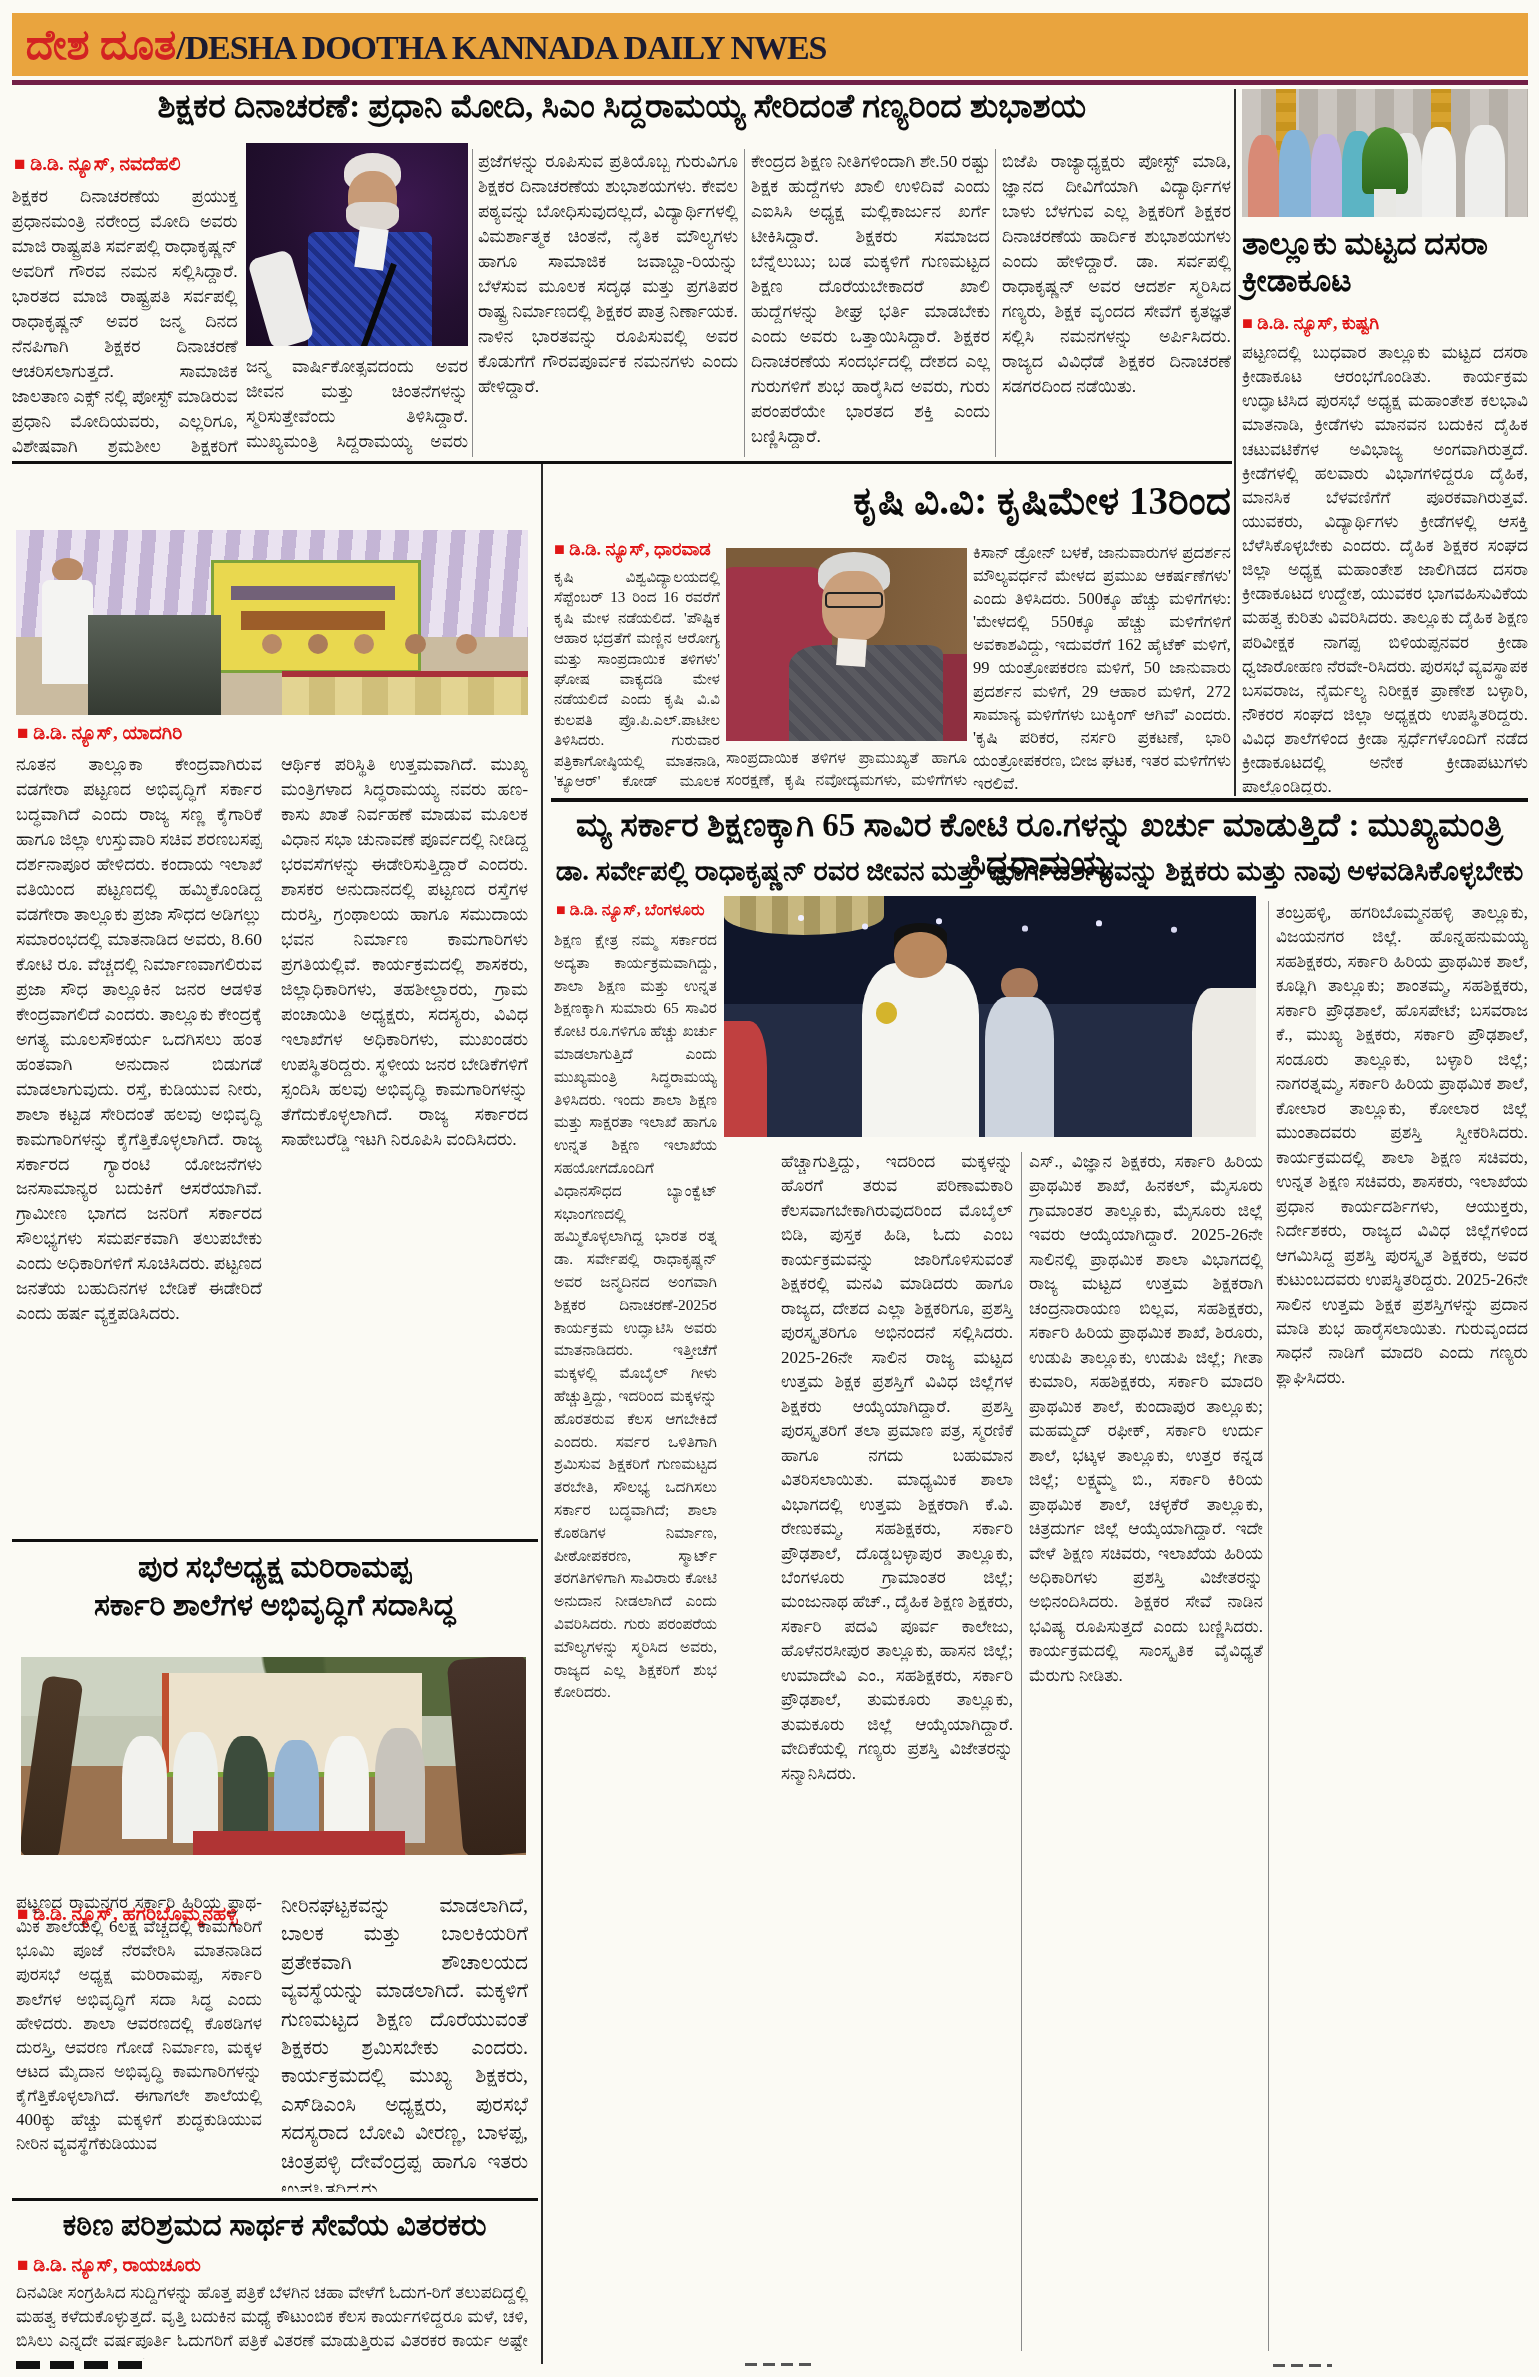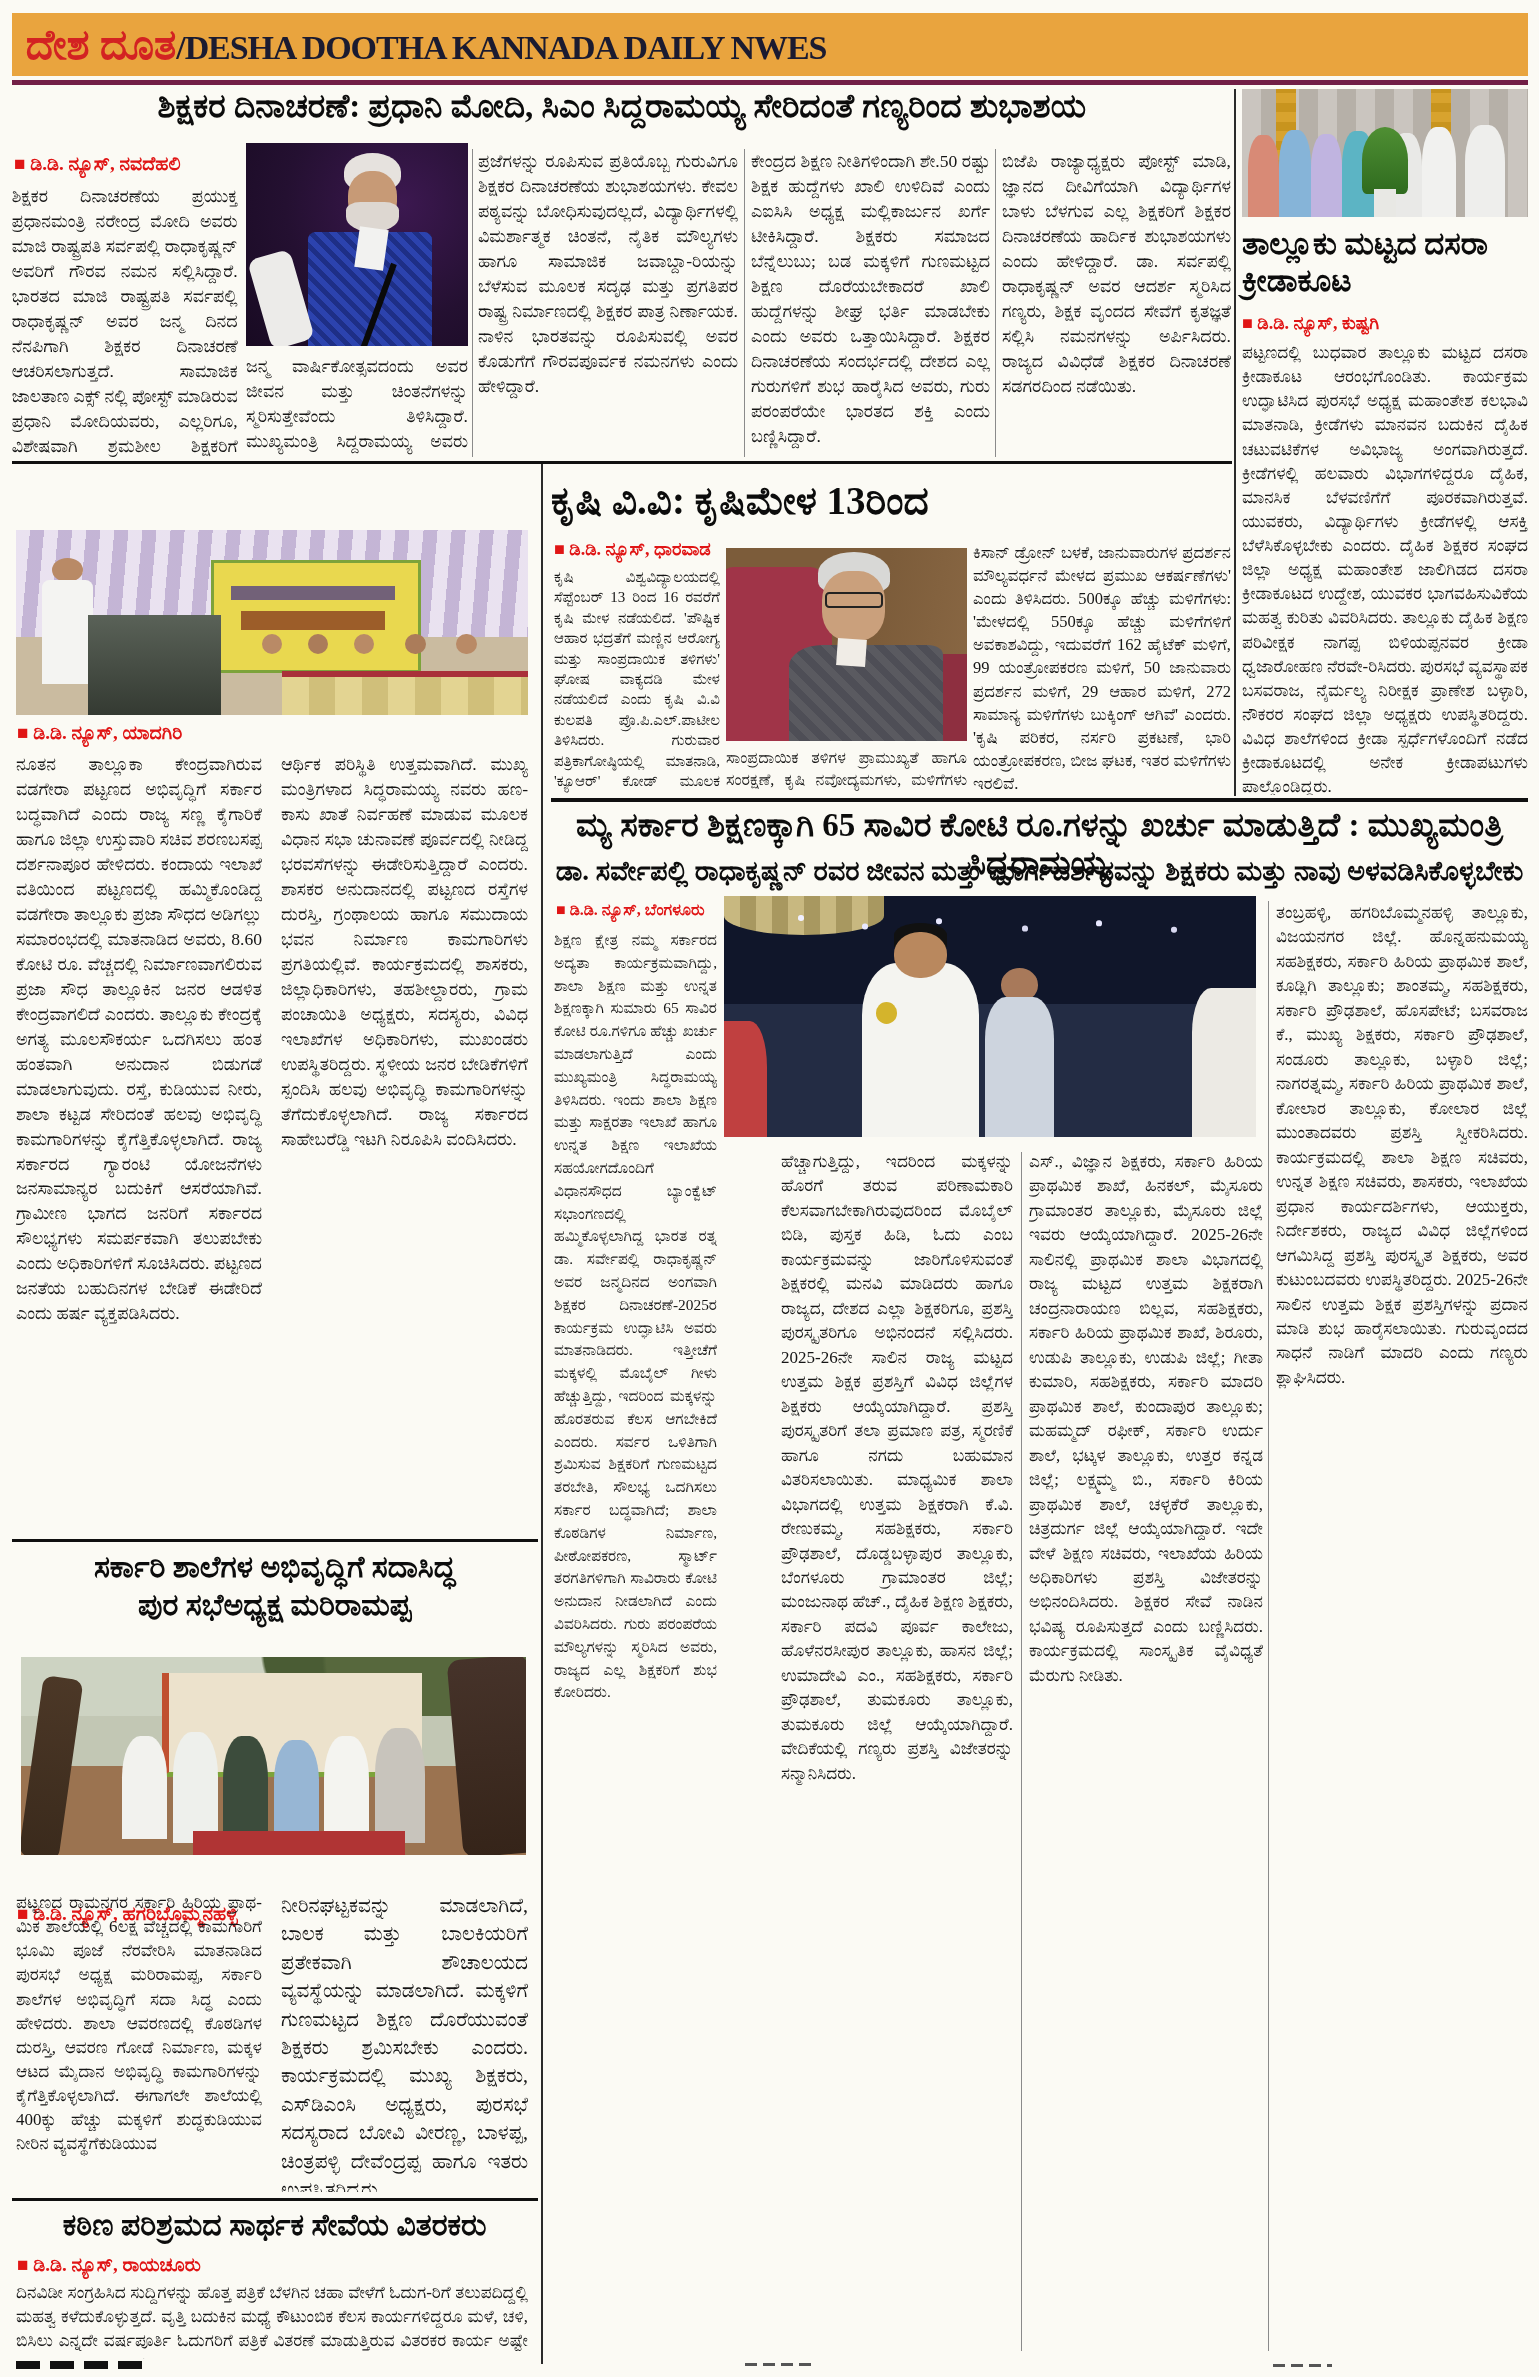--- a/index.html
+++ b/index.html
@@ -100,21 +100,21 @@
     <div class="ph-el" style="left:48%;top:56%;width:4%;height:11%;background:#b98a66;border-radius:50%;"></div>
     <div class="ph-el" style="left:57%;top:56%;width:4%;height:11%;background:#ab7c5a;border-radius:50%;"></div>
     <div class="ph-el" style="left:66%;top:56%;width:4%;height:11%;background:#b98a66;border-radius:50%;"></div>
     <div class="ph-el" style="left:76%;top:56%;width:4%;height:11%;background:#ab7c5a;border-radius:50%;"></div>
     <div class="ph-el" style="left:86%;top:56%;width:4%;height:11%;background:#b98a66;border-radius:50%;"></div>
   </div>
   <div class="abs byline" style="left:17px;top:722px;">■ ಡಿ.ಡಿ. ನ್ಯೂಸ್, ಯಾದಗಿರಿ</div>
   <div class="abs bt" style="left:16px;top:752px;width:246px;height:778px;">ನೂತನ ತಾಲ್ಲೂಕಾ ಕೇಂದ್ರವಾಗಿರುವ ವಡಗೇರಾ ಪಟ್ಟಣದ ಅಭಿವೃದ್ಧಿಗೆ ಸರ್ಕಾರ ಬದ್ಧವಾಗಿದೆ ಎಂದು ರಾಜ್ಯ ಸಣ್ಣ ಕೈಗಾರಿಕೆ ಹಾಗೂ ಜಿಲ್ಲಾ ಉಸ್ತುವಾರಿ ಸಚಿವ ಶರಣಬಸಪ್ಪ ದರ್ಶನಾಪೂರ ಹೇಳಿದರು. ಕಂದಾಯ ಇಲಾಖೆ ವತಿಯಿಂದ ಪಟ್ಟಣದಲ್ಲಿ ಹಮ್ಮಿಕೊಂಡಿದ್ದ ವಡಗೇರಾ ತಾಲ್ಲೂಕು ಪ್ರಜಾ ಸೌಧದ ಅಡಿಗಲ್ಲು ಸಮಾರಂಭದಲ್ಲಿ ಮಾತನಾಡಿದ ಅವರು, 8.60 ಕೋಟಿ ರೂ. ವೆಚ್ಚದಲ್ಲಿ ನಿರ್ಮಾಣವಾಗಲಿರುವ ಪ್ರಜಾ ಸೌಧ ತಾಲ್ಲೂಕಿನ ಜನರ ಆಡಳಿತ ಕೇಂದ್ರವಾಗಲಿದೆ ಎಂದರು. ತಾಲ್ಲೂಕು ಕೇಂದ್ರಕ್ಕೆ ಅಗತ್ಯ ಮೂಲಸೌಕರ್ಯ ಒದಗಿಸಲು ಹಂತ ಹಂತವಾಗಿ ಅನುದಾನ ಬಿಡುಗಡೆ ಮಾಡಲಾಗುವುದು. ರಸ್ತೆ, ಕುಡಿಯುವ ನೀರು, ಶಾಲಾ ಕಟ್ಟಡ ಸೇರಿದಂತೆ ಹಲವು ಅಭಿವೃದ್ಧಿ ಕಾಮಗಾರಿಗಳನ್ನು ಕೈಗೆತ್ತಿಕೊಳ್ಳಲಾಗಿದೆ. ರಾಜ್ಯ ಸರ್ಕಾರದ ಗ್ಯಾರಂಟಿ ಯೋಜನೆಗಳು ಜನಸಾಮಾನ್ಯರ ಬದುಕಿಗೆ ಆಸರೆಯಾಗಿವೆ. ಗ್ರಾಮೀಣ ಭಾಗದ ಜನರಿಗೆ ಸರ್ಕಾರದ ಸೌಲಭ್ಯಗಳು ಸಮರ್ಪಕವಾಗಿ ತಲುಪಬೇಕು ಎಂದು ಅಧಿಕಾರಿಗಳಿಗೆ ಸೂಚಿಸಿದರು. ಪಟ್ಟಣದ ಜನತೆಯ ಬಹುದಿನಗಳ ಬೇಡಿಕೆ ಈಡೇರಿದೆ ಎಂದು ಹರ್ಷ ವ್ಯಕ್ತಪಡಿಸಿದರು.</div>
   <div class="abs bt" style="left:281px;top:752px;width:247px;height:778px;">ಆರ್ಥಿಕ ಪರಿಸ್ಥಿತಿ ಉತ್ತಮವಾಗಿದೆ. ಮುಖ್ಯ ಮಂತ್ರಿಗಳಾದ ಸಿದ್ಧರಾಮಯ್ಯ ನವರು ಹಣ-ಕಾಸು ಖಾತೆ ನಿರ್ವಹಣೆ ಮಾಡುವ ಮೂಲಕ ವಿಧಾನ ಸಭಾ ಚುನಾವಣೆ ಪೂರ್ವದಲ್ಲಿ ನೀಡಿದ್ದ ಭರವಸೆಗಳನ್ನು ಈಡೇರಿಸುತ್ತಿದ್ದಾರೆ ಎಂದರು. ಶಾಸಕರ ಅನುದಾನದಲ್ಲಿ ಪಟ್ಟಣದ ರಸ್ತೆಗಳ ದುರಸ್ತಿ, ಗ್ರಂಥಾಲಯ ಹಾಗೂ ಸಮುದಾಯ ಭವನ ನಿರ್ಮಾಣ ಕಾಮಗಾರಿಗಳು ಪ್ರಗತಿಯಲ್ಲಿವೆ. ಕಾರ್ಯಕ್ರಮದಲ್ಲಿ ಶಾಸಕರು, ಜಿಲ್ಲಾಧಿಕಾರಿಗಳು, ತಹಶೀಲ್ದಾರರು, ಗ್ರಾಮ ಪಂಚಾಯಿತಿ ಅಧ್ಯಕ್ಷರು, ಸದಸ್ಯರು, ವಿವಿಧ ಇಲಾಖೆಗಳ ಅಧಿಕಾರಿಗಳು, ಮುಖಂಡರು ಉಪಸ್ಥಿತರಿದ್ದರು. ಸ್ಥಳೀಯ ಜನರ ಬೇಡಿಕೆಗಳಿಗೆ ಸ್ಪಂದಿಸಿ ಹಲವು ಅಭಿವೃದ್ಧಿ ಕಾಮಗಾರಿಗಳನ್ನು ತೆಗೆದುಕೊಳ್ಳಲಾಗಿದೆ. ರಾಜ್ಯ ಸರ್ಕಾರದ ಸಾಹೇಬರೆಡ್ಡಿ ಇಟಗಿ ನಿರೂಪಿಸಿ ವಂದಿಸಿದರು.</div>
 
-  <div class="abs hl" style="left:551px;top:478px;width:680px;font-size:39px;text-align:left;">ಕೃಷಿ ವಿ.ವಿ: ಕೃಷಿಮೇಳ 13ರಿಂದ</div>
+  <div class="abs hl" style="left:551px;top:478px;width:680px;font-size:39px;text-align:right;">ಕೃಷಿ ವಿ.ವಿ: ಕೃಷಿಮೇಳ 13ರಿಂದ</div>
   <div class="abs byline" style="left:554px;top:539px;font-size:18px;">■ ಡಿ.ಡಿ. ನ್ಯೂಸ್, ಧಾರವಾಡ</div>
   <div class="abs bt" style="left:554px;top:567px;width:166px;height:228px;font-size:15px;line-height:1.36;">ಕೃಷಿ ವಿಶ್ವವಿದ್ಯಾಲಯದಲ್ಲಿ ಸೆಪ್ಟೆಂಬರ್ 13 ರಿಂದ 16 ರವರೆಗೆ ಕೃಷಿ ಮೇಳ ನಡೆಯಲಿದೆ. 'ಪೌಷ್ಟಿಕ ಆಹಾರ ಭದ್ರತೆಗೆ ಮಣ್ಣಿನ ಆರೋಗ್ಯ ಮತ್ತು ಸಾಂಪ್ರದಾಯಿಕ ತಳಿಗಳು' ಘೋಷ ವಾಕ್ಯದಡಿ ಮೇಳ ನಡೆಯಲಿದೆ ಎಂದು ಕೃಷಿ ವಿ.ವಿ ಕುಲಪತಿ ಪ್ರೊ.ಪಿ.ಎಲ್.ಪಾಟೀಲ ತಿಳಿಸಿದರು. ಗುರುವಾರ ಪತ್ರಿಕಾಗೋಷ್ಠಿಯಲ್ಲಿ ಮಾತನಾಡಿ, 'ಕ್ಯೂಆರ್' ಕೋಡ್ ಮೂಲಕ ನೋಂದಣಿ ಮಾಡಿಕೊಳ್ಳಲು ವ್ಯವಸ್ಥೆ ಕಲ್ಪಿಸಲಾಗಿದೆ. ಸುಮಾರು 20 ಸಾವಿರ ಮಂದಿ ಈಗಾಗಲೇ ನೋಂದಾಯಿಸಿಕೊಂಡಿದ್ದಾರೆ.</div>
   <div class="abs photo" style="left:726px;top:548px;width:241px;height:193px;background:linear-gradient(100deg,#7c5c3a 0 60%,#8a6844 100%);">
     <div class="ph-el" style="left:-6%;top:10%;width:50%;height:95%;background:#a03448;border-radius:18%;"></div>
     <div class="ph-el" style="right:-8%;top:55%;width:40%;height:50%;background:#8e2f40;border-radius:20%;"></div>
     <div class="ph-el" style="left:38%;top:2%;width:30%;height:22%;background:#d8d8d6;border-radius:50% 50% 30% 30%;"></div>
     <div class="ph-el" style="left:40%;top:12%;width:26%;height:36%;background:#caa07c;border-radius:42%;"></div>
     <div class="ph-el" style="left:41%;top:23%;width:24%;height:8%;border:2.7px solid #222;border-radius:4.3px;box-sizing:border-box;"></div>
     <div class="ph-el" style="left:26%;top:50%;width:64%;height:50%;background:repeating-linear-gradient(45deg,#5a5a60 0 7.5px,#4e4e56 7.5px 15px);border-radius:22% 10% 0 0;"></div>
     <div class="ph-el" style="left:46%;top:47%;width:12%;height:14%;background:#f0ece6;transform:rotate(4deg);"></div>
@@ -142,22 +142,22 @@
 
   <div class="abs bt" style="left:554px;top:929px;width:163px;height:1427px;font-size:15.4px;line-height:1.48;">ಶಿಕ್ಷಣ ಕ್ಷೇತ್ರ ನಮ್ಮ ಸರ್ಕಾರದ ಅದ್ಯತಾ ಕಾರ್ಯಕ್ರಮವಾಗಿದ್ದು, ಶಾಲಾ ಶಿಕ್ಷಣ ಮತ್ತು ಉನ್ನತ ಶಿಕ್ಷಣಕ್ಕಾಗಿ ಸುಮಾರು 65 ಸಾವಿರ ಕೋಟಿ ರೂ.ಗಳಿಗೂ ಹೆಚ್ಚು ಖರ್ಚು ಮಾಡಲಾಗುತ್ತಿದೆ ಎಂದು ಮುಖ್ಯಮಂತ್ರಿ ಸಿದ್ಧರಾಮಯ್ಯ ತಿಳಿಸಿದರು. ಇಂದು ಶಾಲಾ ಶಿಕ್ಷಣ ಮತ್ತು ಸಾಕ್ಷರತಾ ಇಲಾಖೆ ಹಾಗೂ ಉನ್ನತ ಶಿಕ್ಷಣ ಇಲಾಖೆಯ ಸಹಯೋಗದೊಂದಿಗೆ ವಿಧಾನಸೌಧದ ಬ್ಯಾಂಕ್ವೆಟ್ ಸಭಾಂಗಣದಲ್ಲಿ ಹಮ್ಮಿಕೊಳ್ಳಲಾಗಿದ್ದ ಭಾರತ ರತ್ನ ಡಾ. ಸರ್ವೇಪಲ್ಲಿ ರಾಧಾಕೃಷ್ಣನ್ ಅವರ ಜನ್ಮದಿನದ ಅಂಗವಾಗಿ ಶಿಕ್ಷಕರ ದಿನಾಚರಣೆ-2025ರ ಕಾರ್ಯಕ್ರಮ ಉದ್ಘಾಟಿಸಿ ಅವರು ಮಾತನಾಡಿದರು. ಇತ್ತೀಚೆಗೆ ಮಕ್ಕಳಲ್ಲಿ ಮೊಬೈಲ್ ಗೀಳು ಹೆಚ್ಚುತ್ತಿದ್ದು, ಇದರಿಂದ ಮಕ್ಕಳನ್ನು ಹೊರತರುವ ಕೆಲಸ ಆಗಬೇಕಿದೆ ಎಂದರು. ಸರ್ವರ ಒಳಿತಿಗಾಗಿ ಶ್ರಮಿಸುವ ಶಿಕ್ಷಕರಿಗೆ ಗುಣಮಟ್ಟದ ತರಬೇತಿ, ಸೌಲಭ್ಯ ಒದಗಿಸಲು ಸರ್ಕಾರ ಬದ್ಧವಾಗಿದೆ; ಶಾಲಾ ಕೊಠಡಿಗಳ ನಿರ್ಮಾಣ, ಪೀಠೋಪಕರಣ, ಸ್ಮಾರ್ಟ್ ತರಗತಿಗಳಿಗಾಗಿ ಸಾವಿರಾರು ಕೋಟಿ ಅನುದಾನ ನೀಡಲಾಗಿದೆ ಎಂದು ವಿವರಿಸಿದರು. ಗುರು ಪರಂಪರೆಯ ಮೌಲ್ಯಗಳನ್ನು ಸ್ಮರಿಸಿದ ಅವರು, ರಾಜ್ಯದ ಎಲ್ಲ ಶಿಕ್ಷಕರಿಗೆ ಶುಭ ಕೋರಿದರು.</div>
   <div class="abs bt" style="left:781px;top:1150px;width:232px;height:1204px;font-size:17px;line-height:1.44;">ಹೆಚ್ಚಾಗುತ್ತಿದ್ದು, ಇದರಿಂದ ಮಕ್ಕಳನ್ನು ಹೊರಗೆ ತರುವ ಪರಿಣಾಮಕಾರಿ ಕೆಲಸವಾಗಬೇಕಾಗಿರುವುದರಿಂದ ಮೊಬೈಲ್ ಬಿಡಿ, ಪುಸ್ತಕ ಹಿಡಿ, ಓದು ಎಂಬ ಕಾರ್ಯಕ್ರಮವನ್ನು ಜಾರಿಗೊಳಿಸುವಂತೆ ಶಿಕ್ಷಕರಲ್ಲಿ ಮನವಿ ಮಾಡಿದರು ಹಾಗೂ ರಾಜ್ಯದ, ದೇಶದ ಎಲ್ಲಾ ಶಿಕ್ಷಕರಿಗೂ, ಪ್ರಶಸ್ತಿ ಪುರಸ್ಕೃತರಿಗೂ ಅಭಿನಂದನೆ ಸಲ್ಲಿಸಿದರು. 2025-26ನೇ ಸಾಲಿನ ರಾಜ್ಯ ಮಟ್ಟದ ಉತ್ತಮ ಶಿಕ್ಷಕ ಪ್ರಶಸ್ತಿಗೆ ವಿವಿಧ ಜಿಲ್ಲೆಗಳ ಶಿಕ್ಷಕರು ಆಯ್ಕೆಯಾಗಿದ್ದಾರೆ. ಪ್ರಶಸ್ತಿ ಪುರಸ್ಕೃತರಿಗೆ ತಲಾ ಪ್ರಮಾಣ ಪತ್ರ, ಸ್ಮರಣಿಕೆ ಹಾಗೂ ನಗದು ಬಹುಮಾನ ವಿತರಿಸಲಾಯಿತು. ಮಾಧ್ಯಮಿಕ ಶಾಲಾ ವಿಭಾಗದಲ್ಲಿ ಉತ್ತಮ ಶಿಕ್ಷಕರಾಗಿ ಕೆ.ವಿ. ರೇಣುಕಮ್ಮ, ಸಹಶಿಕ್ಷಕರು, ಸರ್ಕಾರಿ ಪ್ರೌಢಶಾಲೆ, ದೊಡ್ಡಬಳ್ಳಾಪುರ ತಾಲ್ಲೂಕು, ಬೆಂಗಳೂರು ಗ್ರಾಮಾಂತರ ಜಿಲ್ಲೆ; ಮಂಜುನಾಥ ಹೆಚ್., ದೈಹಿಕ ಶಿಕ್ಷಣ ಶಿಕ್ಷಕರು, ಸರ್ಕಾರಿ ಪದವಿ ಪೂರ್ವ ಕಾಲೇಜು, ಹೊಳೆನರಸೀಪುರ ತಾಲ್ಲೂಕು, ಹಾಸನ ಜಿಲ್ಲೆ; ಉಮಾದೇವಿ ಎಂ., ಸಹಶಿಕ್ಷಕರು, ಸರ್ಕಾರಿ ಪ್ರೌಢಶಾಲೆ, ತುಮಕೂರು ತಾಲ್ಲೂಕು, ತುಮಕೂರು ಜಿಲ್ಲೆ ಆಯ್ಕೆಯಾಗಿದ್ದಾರೆ. ವೇದಿಕೆಯಲ್ಲಿ ಗಣ್ಯರು ಪ್ರಶಸ್ತಿ ವಿಜೇತರನ್ನು ಸನ್ಮಾನಿಸಿದರು.</div>
   <div class="abs vrule-light" style="left:1021px;top:1152px;height:1199px;"></div>
   <div class="abs bt" style="left:1029px;top:1150px;width:234px;height:1204px;font-size:17px;line-height:1.44;">ಎಸ್., ವಿಜ್ಞಾನ ಶಿಕ್ಷಕರು, ಸರ್ಕಾರಿ ಹಿರಿಯ ಪ್ರಾಥಮಿಕ ಶಾಖೆ, ಹಿನಕಲ್, ಮೈಸೂರು ಗ್ರಾಮಾಂತರ ತಾಲ್ಲೂಕು, ಮೈಸೂರು ಜಿಲ್ಲೆ ಇವರು ಆಯ್ಕೆಯಾಗಿದ್ದಾರೆ. 2025-26ನೇ ಸಾಲಿನಲ್ಲಿ ಪ್ರಾಥಮಿಕ ಶಾಲಾ ವಿಭಾಗದಲ್ಲಿ ರಾಜ್ಯ ಮಟ್ಟದ ಉತ್ತಮ ಶಿಕ್ಷಕರಾಗಿ ಚಂದ್ರನಾರಾಯಣ ಬಿಲ್ಲವ, ಸಹಶಿಕ್ಷಕರು, ಸರ್ಕಾರಿ ಹಿರಿಯ ಪ್ರಾಥಮಿಕ ಶಾಖೆ, ಶಿರೂರು, ಉಡುಪಿ ತಾಲ್ಲೂಕು, ಉಡುಪಿ ಜಿಲ್ಲೆ; ಗೀತಾ ಕುಮಾರಿ, ಸಹಶಿಕ್ಷಕರು, ಸರ್ಕಾರಿ ಮಾದರಿ ಪ್ರಾಥಮಿಕ ಶಾಲೆ, ಕುಂದಾಪುರ ತಾಲ್ಲೂಕು; ಮಹಮ್ಮದ್ ರಫೀಕ್, ಸರ್ಕಾರಿ ಉರ್ದು ಶಾಲೆ, ಭಟ್ಕಳ ತಾಲ್ಲೂಕು, ಉತ್ತರ ಕನ್ನಡ ಜಿಲ್ಲೆ; ಲಕ್ಷ್ಮಮ್ಮ ಬಿ., ಸರ್ಕಾರಿ ಕಿರಿಯ ಪ್ರಾಥಮಿಕ ಶಾಲೆ, ಚಳ್ಳಕೆರೆ ತಾಲ್ಲೂಕು, ಚಿತ್ರದುರ್ಗ ಜಿಲ್ಲೆ ಆಯ್ಕೆಯಾಗಿದ್ದಾರೆ. ಇದೇ ವೇಳೆ ಶಿಕ್ಷಣ ಸಚಿವರು, ಇಲಾಖೆಯ ಹಿರಿಯ ಅಧಿಕಾರಿಗಳು ಪ್ರಶಸ್ತಿ ವಿಜೇತರನ್ನು ಅಭಿನಂದಿಸಿದರು. ಶಿಕ್ಷಕರ ಸೇವೆ ನಾಡಿನ ಭವಿಷ್ಯ ರೂಪಿಸುತ್ತದೆ ಎಂದು ಬಣ್ಣಿಸಿದರು. ಕಾರ್ಯಕ್ರಮದಲ್ಲಿ ಸಾಂಸ್ಕೃತಿಕ ವೈವಿಧ್ಯತೆ ಮೆರುಗು ನೀಡಿತು.</div>
   <div class="abs vrule-light" style="left:1268px;top:901px;height:1450px;"></div>
   <div class="abs bt" style="left:1276px;top:901px;width:252px;height:1450px;font-size:17px;line-height:1.44;">ತಂಬ್ರಹಳ್ಳಿ, ಹಗರಿಬೊಮ್ಮನಹಳ್ಳಿ ತಾಲ್ಲೂಕು, ವಿಜಯನಗರ ಜಿಲ್ಲೆ. ಹೊನ್ನಹನುಮಯ್ಯ ಸಹಶಿಕ್ಷಕರು, ಸರ್ಕಾರಿ ಹಿರಿಯ ಪ್ರಾಥಮಿಕ ಶಾಲೆ, ಕೂಡ್ಲಿಗಿ ತಾಲ್ಲೂಕು; ಶಾಂತಮ್ಮ, ಸಹಶಿಕ್ಷಕರು, ಸರ್ಕಾರಿ ಪ್ರೌಢಶಾಲೆ, ಹೊಸಪೇಟೆ; ಬಸವರಾಜ ಕೆ., ಮುಖ್ಯ ಶಿಕ್ಷಕರು, ಸರ್ಕಾರಿ ಪ್ರೌಢಶಾಲೆ, ಸಂಡೂರು ತಾಲ್ಲೂಕು, ಬಳ್ಳಾರಿ ಜಿಲ್ಲೆ; ನಾಗರತ್ನಮ್ಮ, ಸರ್ಕಾರಿ ಹಿರಿಯ ಪ್ರಾಥಮಿಕ ಶಾಲೆ, ಕೋಲಾರ ತಾಲ್ಲೂಕು, ಕೋಲಾರ ಜಿಲ್ಲೆ ಮುಂತಾದವರು ಪ್ರಶಸ್ತಿ ಸ್ವೀಕರಿಸಿದರು. ಕಾರ್ಯಕ್ರಮದಲ್ಲಿ ಶಾಲಾ ಶಿಕ್ಷಣ ಸಚಿವರು, ಉನ್ನತ ಶಿಕ್ಷಣ ಸಚಿವರು, ಶಾಸಕರು, ಇಲಾಖೆಯ ಪ್ರಧಾನ ಕಾರ್ಯದರ್ಶಿಗಳು, ಆಯುಕ್ತರು, ನಿರ್ದೇಶಕರು, ರಾಜ್ಯದ ವಿವಿಧ ಜಿಲ್ಲೆಗಳಿಂದ ಆಗಮಿಸಿದ್ದ ಪ್ರಶಸ್ತಿ ಪುರಸ್ಕೃತ ಶಿಕ್ಷಕರು, ಅವರ ಕುಟುಂಬದವರು ಉಪಸ್ಥಿತರಿದ್ದರು. 2025-26ನೇ ಸಾಲಿನ ಉತ್ತಮ ಶಿಕ್ಷಕ ಪ್ರಶಸ್ತಿಗಳನ್ನು ಪ್ರದಾನ ಮಾಡಿ ಶುಭ ಹಾರೈಸಲಾಯಿತು. ಗುರುವೃಂದದ ಸಾಧನೆ ನಾಡಿಗೆ ಮಾದರಿ ಎಂದು ಗಣ್ಯರು ಶ್ಲಾಘಿಸಿದರು.</div>
 
   <div class="abs hrule" style="left:11.7px;top:1539px;width:526px;height:3.2px;"></div>
   <div class="abs hl" style="left:11.7px;top:1548px;width:526px;font-size:30px;line-height:1.25;text-align:center;">
+    <div>ಪುರ ಸಭೆಅಧ್ಯಕ್ಷ ಮರಿರಾಮಪ್ಪ</div>
     <div>ಸರ್ಕಾರಿ ಶಾಲೆಗಳ ಅಭಿವೃದ್ಧಿಗೆ ಸದಾಸಿದ್ಧ</div>
-    <div>ಪುರ ಸಭೆಅಧ್ಯಕ್ಷ ಮರಿರಾಮಪ್ಪ</div>
   </div>
   <div class="abs photo" style="left:21px;top:1657px;width:505px;height:198px;background:linear-gradient(#cdd3c2 0 30%,#c2c7b4 30% 55%,#9b7350 55% 100%);">
     <div class="ph-el" style="left:0;top:0;width:100%;height:30%;background:radial-gradient(circle at 82% 0%,#57683d 0 26%,transparent 27%),radial-gradient(circle at 62% -10%,#4a5c34 0 22%,transparent 23%);"></div>
     <div class="ph-el" style="left:28%;top:8%;width:50%;height:50%;background:#ece2cc;border-left:7.5px solid #c05030;border-bottom:5.3px solid #7da33a;"></div>
     <div class="ph-el" style="left:2%;top:10%;width:8%;height:92%;background:linear-gradient(#4c3827,#3a2a1c);transform:rotate(8deg);border-radius:10.6px;"></div>
     <div class="ph-el" style="right:-2%;top:0;width:16%;height:100%;background:linear-gradient(#46332a,#352419);transform:rotate(-5deg);border-radius:12.8px;"></div>
     <div class="ph-el" style="left:20%;top:40%;width:9%;height:52%;background:#f2f2ee;border-radius:40% 40% 0 0;"></div>
     <div class="ph-el" style="left:30%;top:38%;width:9%;height:56%;background:#eef0ec;border-radius:40% 40% 0 0;"></div>
     <div class="ph-el" style="left:40%;top:40%;width:9%;height:54%;background:#3c4c3c;border-radius:40% 40% 0 0;"></div>
     <div class="ph-el" style="left:50%;top:42%;width:9%;height:52%;background:#97b6d4;border-radius:40% 40% 0 0;"></div>

